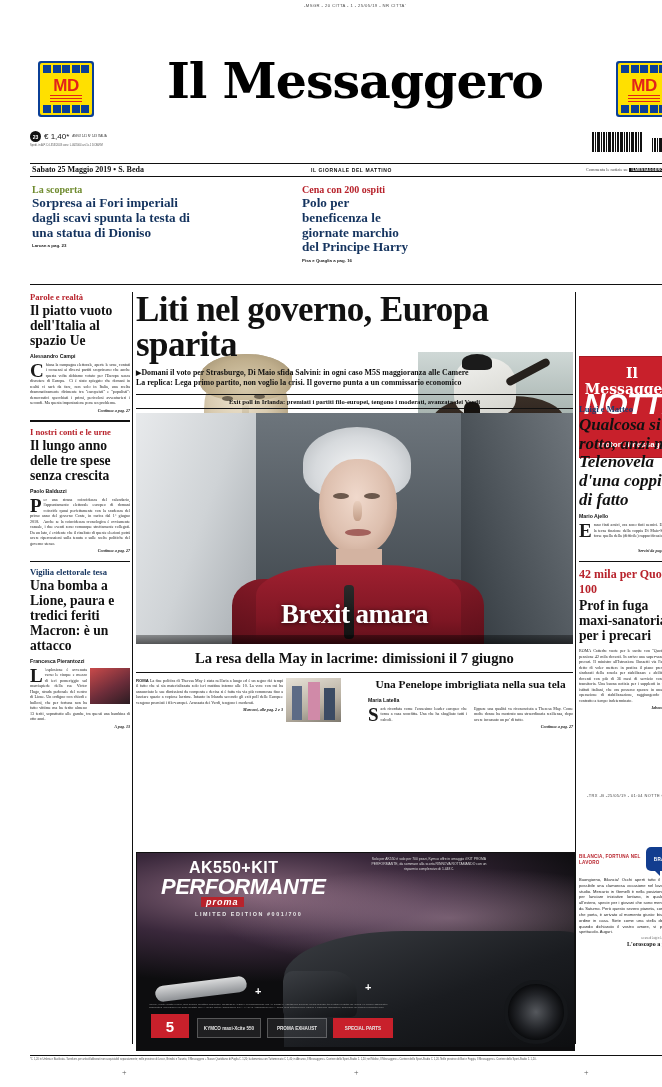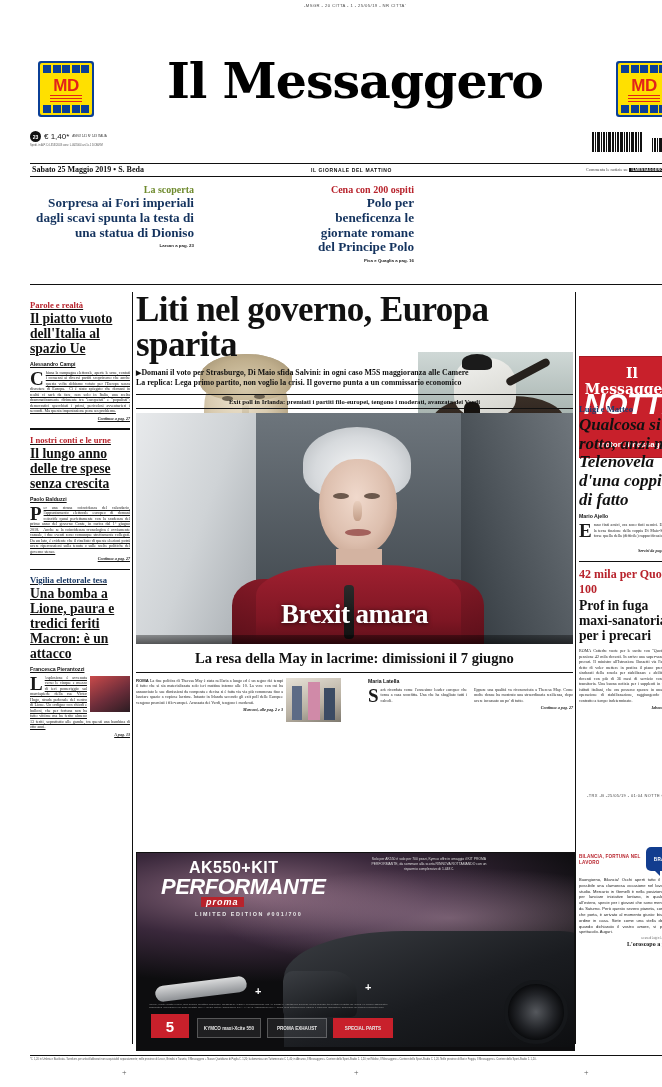--- a/index.html
+++ b/index.html
@@ -57,21 +57,21 @@
        font-weight:bold;font-size:5px;letter-spacing:.6px;}
   .commenta{position:absolute;right:2px;top:2.5px;font-size:4.4px;color:#444;
             display:flex;align-items:center;gap:2px;}
   .cmtag{background:#111;color:#fff;font-family:"Liberation Sans",sans-serif;
          font-size:3.6px;padding:0 2px;font-weight:bold;letter-spacing:.2px;}
   .cmcircle{width:6px;height:6px;border-radius:50%;background:#e2231a;}
 
   
   .topband{position:absolute;top:176px;left:6px;width:650px;height:108px;
            border-bottom:1.8px solid #111;}
-  .promo{position:absolute;text-align:right;}
+  .promo{position:absolute;}
   .promo .kick{font-weight:bold;font-size:10px;margin-bottom:1px;}
   .promo .kick.green{color:#6f8b2e;}
   .promo .kick.red{color:#b8232c;}
   .promo .ttl{font-weight:bold;font-size:13.2px;line-height:1.12;color:#14335e;}
   .promo .ref{font-family:"Liberation Sans",sans-serif;font-weight:bold;
               font-size:4.4px;margin-top:3px;color:#222;}
 
   .statue{position:absolute;left:168px;top:176px;width:96px;height:108px;overflow:hidden;}
   .statue .s1{position:absolute;left:6px;top:4px;width:84px;height:104px;
     background:radial-gradient(ellipse at 42% 32%, #efe6d2 0%, #d9cbb0 45%, #b9a888 75%, #8e8068 100%);
@@ -102,21 +102,21 @@
          background:#c8202b;border:1px solid #a81a24;}
   .broom .bm1{position:absolute;top:8px;left:0;width:100%;text-align:center;
     font-family:"DejaVu Serif",serif;font-weight:bold;font-size:14px;color:#fff;}
   .broom .bm2{position:absolute;top:30px;left:0;width:100%;text-align:center;
     font-family:"Liberation Sans",sans-serif;font-weight:bold;font-size:30px;
     letter-spacing:-1px;color:#fff;font-style:italic;}
   .broom .bm3{position:absolute;bottom:8px;left:0;width:100%;text-align:right;
     font-family:"Liberation Sans",sans-serif;font-weight:bold;font-size:8px;color:#fff;}
 
   
-  .colL{position:absolute;left:6px;top:300px;width:100px;text-decoration:underline;}
+  .colL{position:absolute;left:6px;top:292px;width:100px;}
   .colC{position:absolute;left:112px;top:292px;width:437px;}
   .colR{position:absolute;left:555px;top:292px;width:101px;}
   .vrule{position:absolute;width:.7px;background:#111;}
 
   
   .kicker{font-weight:bold;font-size:8.6px;margin:0 0 2px;}
   .kicker.red{color:#b8232c;}
   .kicker.blue{color:#14335e;}
   .kicker.navy{color:#1b3a6b;}
   .artttl{font-weight:bold;font-size:13.6px;line-height:1.1;margin:0 0 4px;}
@@ -393,21 +393,21 @@
         <div class="s1"></div>
       <div class="hair"></div>
       <div class="eye" style="left:24px;top:44px;"></div>
       <div class="eye" style="left:56px;top:42px;"></div>
       <div class="nose"></div>
         <div class="mouth"></div>
     </div>
 
     <div class="promo" style="left:272px;top:8px;width:112px;">
       <div class="kick red">Cena con 200 ospiti</div>
-      <div class="ttl">Polo per beneficenza le giornate romane del Principe Polo</div>
+      <div class="ttl">Polo per beneficenza le giornate marchio del Principe Harry</div>
       <div class="ref">Pisa e Quaglia a pag. 16</div>
     </div>
 
     <div class="polo">
       <div class="horse"></div>
         <div class="rider"></div>
       <div class="helm"></div>
         <div class="arm"></div>
         <div class="leg"></div>
     </div>
@@ -499,20 +499,21 @@
           <i style="left:38px;top:10px;width:11px;height:32px;background:#3b4b63;"></i>
         </div>
         <div class="body">
           <span class="lead">ROMA</span>
           <span>La fine politica di Theresa May è stata nell'aria a lungo ed è un segno dei tempi il fatto che si sia materializzata solo ieri mattina intorno alle 10. La voce con cui ha annunciato le sue dimissioni da composta e decisa si è fatta via via più commossa fino a lasciare spazio a copiose lacrime. Intanto in Irlanda secondo gli exit poll delle Europee vengono premiati i filo-europei. Avanzata dei Verdi, tengono i moderati.</span>
           <span class="cont">Marconi, alle pag. 2 e 3</span>
         </div>
       </div>
 
       <div class="cc right">
+        <div class="subttl">Una Penelope imbrigliata nella sua tela</div>
         <div class="byline">Maria Latella</div>
         <div class="cols2">
           <div class="body">
             <span class="dropcap">S</span><span>arà ricordata come l'ennesimo leader europeo che torna a casa sconfitta. Una che ha sbagliato tutti i calcoli.</span>
           </div>
           <div class="body">
             <span>Eppure una qualità va riconosciuta a Theresa May. Come molte donne ha mostrato una straordinaria resilienza, dopo avere incassato un po' di tutto.</span>
             <span class="cont">Continua a pag. 27</span>
           </div>
         </div>

